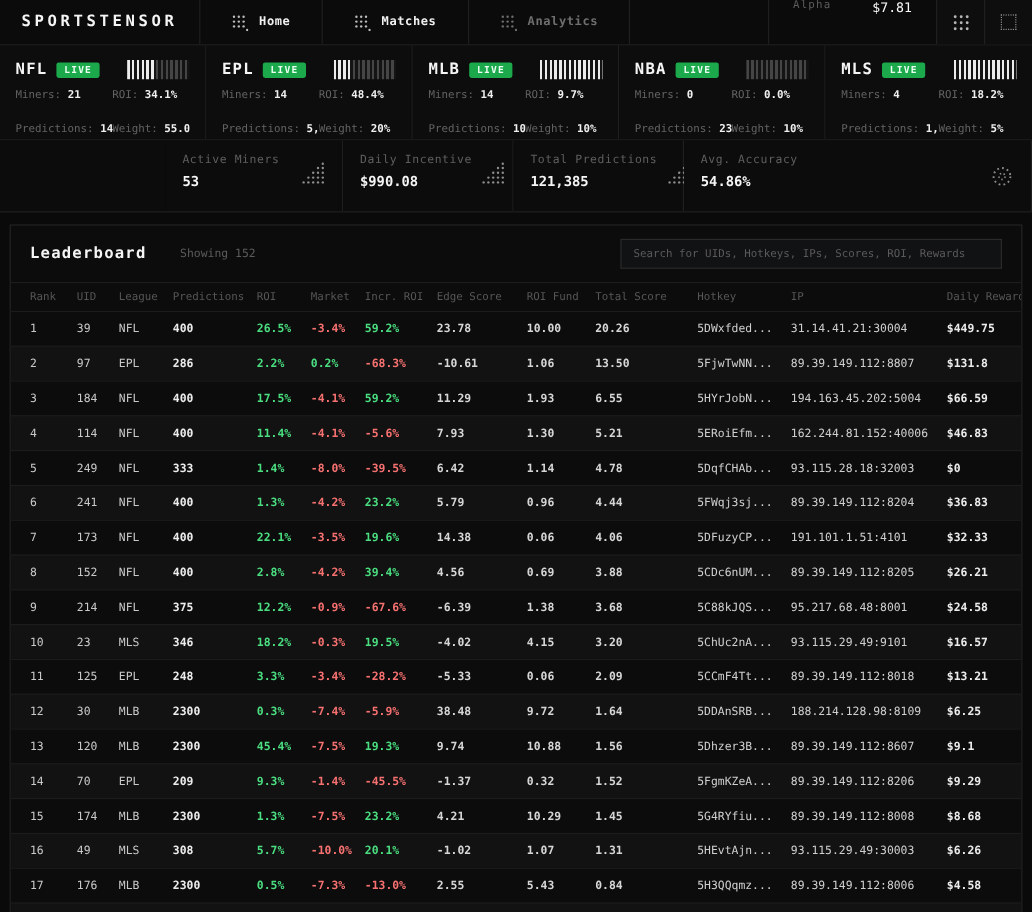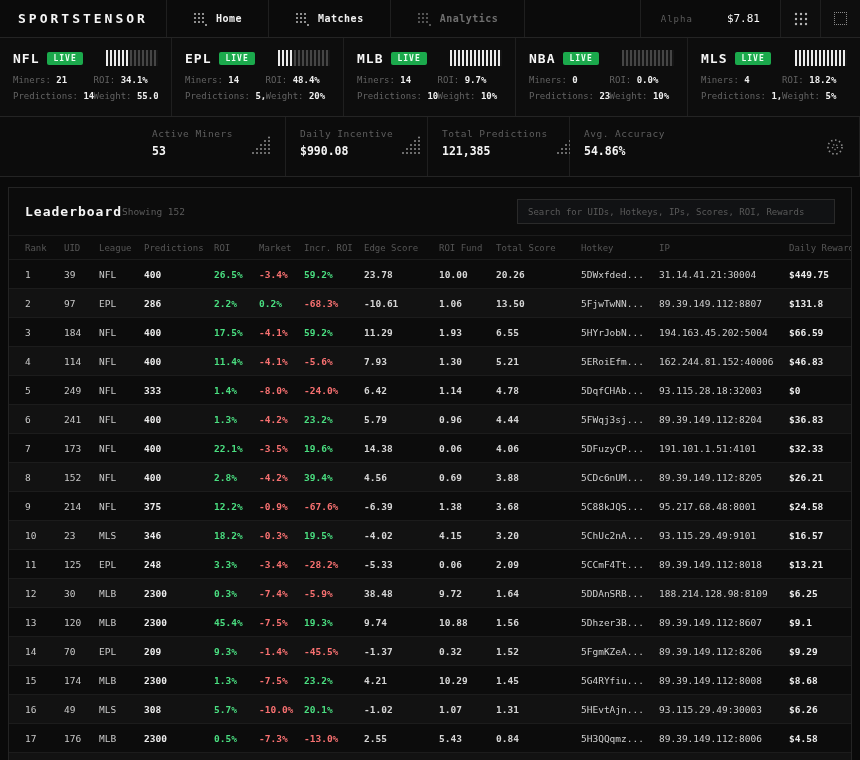--- a/index.html
+++ b/index.html
@@ -11,55 +11,55 @@
   }
   
   .topnav { display:flex; align-items:stretch; height:38px; border-bottom:1px solid #242424; background:#0b0b0b; }
   .brand { display:flex; align-items:center; padding:0 18px; font-size:13px; font-weight:700; letter-spacing:3px; color:#f5f5f5; border-right:1px solid #1f1f1f; }
   .nav-item { display:flex; align-items:center; gap:9px; padding:0 26px; border-right:1px solid #1f1f1f; color:#6f6f6f; cursor:pointer; }
   .nav-item.active { color:#f0f0f0; }
   .nav-item .navicon { opacity:.55; }
   .nav-item.active .navicon { opacity:1; }
   .nav-label { font-size:10px; font-weight:700; letter-spacing:.5px; }
   .nav-spacer { flex:1; }
-  .alpha-box { display:flex; align-items:center; gap:14px; padding:0 20px; border-left:1px solid #1f1f1f; }
+  .alpha-box { display:flex; align-items:flex-start; gap:14px; padding:0 20px; border-left:1px solid #1f1f1f; }
   .alpha-label { color:#5c5c5c; font-size:9px; letter-spacing:1px; }
   .alpha-value { color:#fafafa; font-size:11px; font-weight:400;margin-left:20px; }
   .icon-btn { width:40px; display:flex; align-items:center; justify-content:center; border-left:1px solid #1f1f1f; cursor:pointer; background:#0e0e0e; }
   .dotted-square { width:13px; height:13px; border:1px dotted #8a8a8a; }
   
   .league-row { display:grid; grid-template-columns:repeat(5,1fr); height:79px; border-bottom:1px solid #242424; }
   .league-card { border-right:1px solid #1f1f1f; padding:12px 13px 0 13px; background:#0d0d0d; }
   .league-card:last-child { border-right:none; }
   .league-head { display:flex; align-items:center; gap:8px; }
   .league-name { font-size:13px; font-weight:700; letter-spacing:1px; color:#f5f5f5; }
   .live-badge { background:#1ba94c; color:#eafff1; font-size:8px; font-weight:700; letter-spacing:1px; padding:2px 6px; border-radius:2px; }
   .barcode { margin-left:auto; width:52px; height:16px; position:relative;
     background:repeating-linear-gradient(90deg,#454545 0 2px,#141414 2px 4px); }
   .barcode-fill { position:absolute; left:0; top:0; bottom:0;
     background:repeating-linear-gradient(90deg,#ececec 0 2px,#141414 2px 4px); }
-  .league-stats { margin-top:9px; display:grid; grid-template-columns:1.25fr 1fr; row-gap:6px; font-size:9px; }
+  .league-stats { margin-top:9px; display:grid; grid-template-columns:1.25fr 1fr; row-gap:18px; font-size:9px; }
   .stat-pair { white-space:nowrap; overflow:hidden; }
   .stat-k { color:#636363; }
   .stat-v { color:#f0f0f0; font-weight:700; }
   
   .summary-row { display:grid; grid-template-columns:138px 148px 142px 142px 1fr; height:60px; border-bottom:1px solid #242424; }
   .stat-card { border-right:1px solid #1f1f1f; padding:11px 14px; display:flex; justify-content:space-between; background:#0c0c0c; }
   .summary-row > .filler { background:#0c0c0c; }
   .stat-card .texts { display:flex; flex-direction:column; gap:5px; }
   .stat-label { color:#5f5f5f; font-size:9.5px; letter-spacing:.5px; white-space:nowrap; }
   .stat-value { color:#f5f5f5; font-size:11.5px; font-weight:700; }
   .stat-icon { align-self:center; margin-left:8px; }
   .stat-card .icon-circle { display:none; }
   .stat-card.icon-circle-dots .icon-circle { display:block; }
   
   .board { margin:10px 8px 0 8px; border:1px solid #242424; background:#0c0c0c; }
   .board-head { display:flex; align-items:center; padding:11px 16px; }
   .board-title { font-size:13px; font-weight:700; letter-spacing:1px; color:#f5f5f5; }
-  .board-showing { margin-left:0; color:#5c5c5c; font-size:9.5px;text-align:right; }
+  .board-showing { margin-left:28px; color:#5c5c5c; font-size:9.5px;text-align:right; }
   .board-spacer { flex:1; }
   .search-input { width:318px; height:25px; background:#111214; border:1px solid #2a2a2a; color:#c9c9c9;
     font-family:inherit; font-size:9px; padding:0 10px; outline:none; }
   .search-input::placeholder { color:#5a5a5a; }
   
   .tgrid { display:grid; grid-template-columns:39px 35px 45px 70px 45px 45px 60px 75px 57px 85px 78px 130px 1fr;
     align-items:center; padding-left:16px; }
   .thead { height:24px; color:#565656; font-size:9px; border-top:1px solid #1c1c1c; }
   .trow { height:29px; font-size:9.5px; color:#c9c9c9; border-top:1px solid #1c1c1c; cursor:pointer; }
   .trow:nth-child(even) { background:#121212; }
@@ -496,21 +496,21 @@
         <span class="cell c-reward">$46.83</span>
       </div>
 
       <div class="tgrid trow">
         <span class="cell">5</span>
         <span class="cell">249</span>
         <span class="cell">NFL</span>
         <span class="cell c-pred">333</span>
         <span class="cell c-roi">1.4%</span>
         <span class="cell neg">-8.0%</span>
-        <span class="cell neg">-24.0%</span>
+        <span class="cell neg">-39.5%</span>
         <span class="cell c-score">6.42</span>
         <span class="cell c-score">1.14</span>
         <span class="cell c-score">4.78</span>
         <span class="cell c-hot">5DqfCHAb...</span>
         <span class="cell c-ip">93.115.28.18:32003</span>
         <span class="cell c-reward">$0</span>
       </div>
 
       <div class="tgrid trow">
         <span class="cell">6</span>

